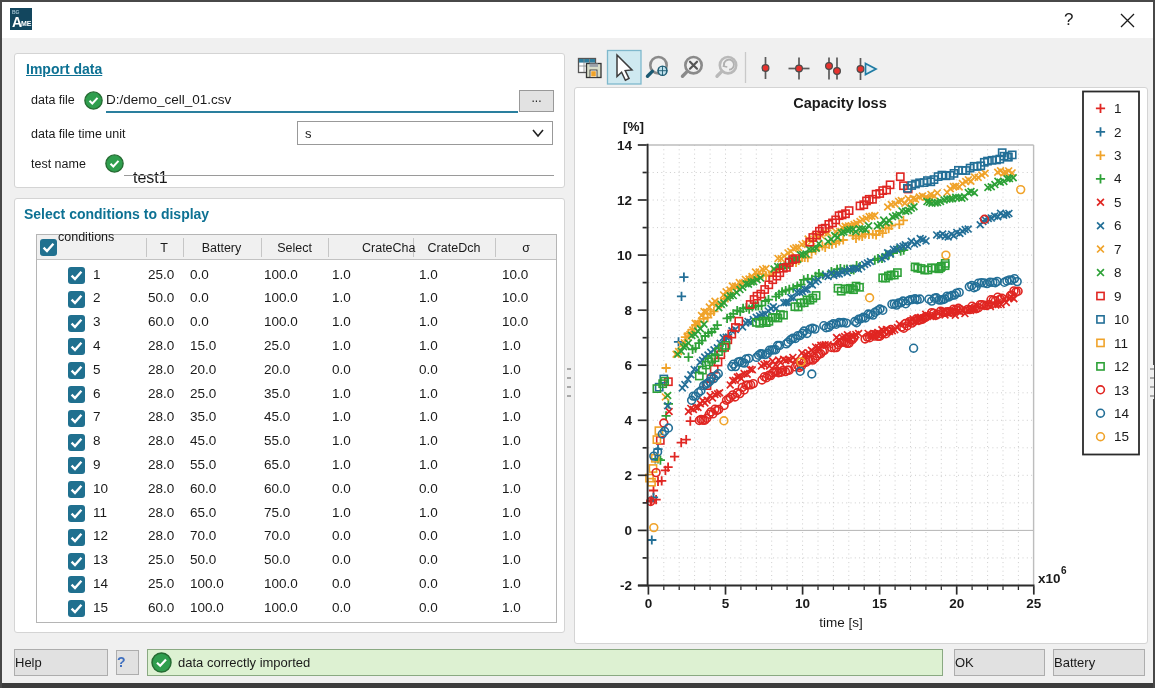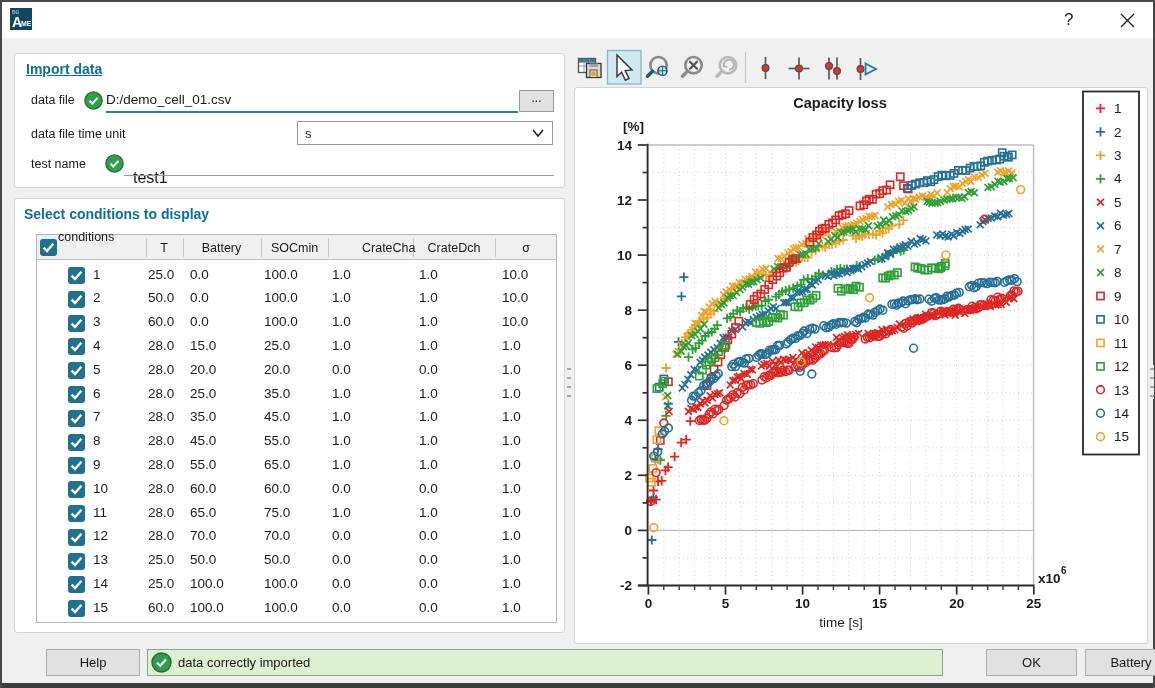--- a/index.html
+++ b/index.html
@@ -18,21 +18,21 @@
 .gtitle{position:absolute;font-size:14px;font-weight:bold;color:#0d7193;}
 .lbl{position:absolute;font-size:12.5px;color:#1a1a1a;}
 .dotbtn{position:absolute;left:517px;top:88px;width:35px;height:22px;background:#e2e2e2;border:1px solid #999;box-sizing:border-box;
   text-align:center;font-size:12px;line-height:14px;color:#222;}
 .combo{position:absolute;left:295px;top:119px;width:256px;height:24px;background:#fff;border:1px solid #999;box-sizing:border-box;}
 .combo .val{position:absolute;left:7px;top:4px;font-size:13px;color:#1a1a1a;}
 .uline1{position:absolute;left:104px;top:109px;width:412px;height:2px;background:#2a7f9e;}
 .uline2{position:absolute;left:122px;top:173px;width:430px;height:1px;background:#9a9a9a;}
 .cb{position:absolute;width:17px;height:17px;background:#20708f;border-radius:3px;}
 .btn{position:absolute;background:#e1e1e1;border:1px solid #adadad;box-sizing:border-box;
-  text-align:center;font-size:13px;color:#1a1a1a;margin-left:32px;}
+  font-size:13px;color:#1a1a1a;}
 .statbar{position:absolute;left:145px;top:647px;width:796px;height:27px;background:#ddf1d2;border:1px solid #8aa982;box-sizing:border-box;}
 .bottomstrip{position:absolute;left:0px;top:681px;width:1151px;height:7px;background:#3c3c3c;}
 </style>
 </head>
 <body>
 <div class="dlg">
   <div class="titlebar">
     <div class="appicon">
         <span class="BG">BG</span>
         <span class="A">A</span>
@@ -75,21 +75,21 @@
 <div style="position:absolute;left:35px;top:233px;width:519px;height:25px;background:#f0f0f0;border-bottom:1px solid #c2c2c2;box-sizing:border-box;"></div>
 <div style="position:absolute;left:143.5px;top:236px;width:1px;height:19px;background:#c6c6c6;"></div>
 <div style="position:absolute;left:180.5px;top:236px;width:1px;height:19px;background:#c6c6c6;"></div>
 <div style="position:absolute;left:259px;top:236px;width:1px;height:19px;background:#c6c6c6;"></div>
 <div style="position:absolute;left:326px;top:236px;width:1px;height:19px;background:#c6c6c6;"></div>
 <div style="position:absolute;left:411px;top:236px;width:1px;height:19px;background:#c6c6c6;"></div>
 <div style="position:absolute;left:493px;top:236px;width:1px;height:19px;background:#c6c6c6;"></div>
 <div class="lbl" style="left:56px;top:228px;width:90px;text-align:left;">conditions</div>
 <div class="lbl" style="left:117px;top:239px;width:90px;text-align:center;">T</div>
 <div class="lbl" style="left:174.5px;top:239px;width:90px;text-align:center;">Battery</div>
-<div class="lbl" style="left:247.5px;top:239px;width:90px;text-align:center;">SOCmin</div>
+<div class="lbl" style="left:247.5px;top:239px;width:90px;text-align:center;">Select</div>
 <div class="lbl" style="left:323.5px;top:239px;width:90px;text-align:right;">CrateCha</div>
 <div class="lbl" style="left:407px;top:239px;width:90px;text-align:center;">CrateDch</div>
 <div class="lbl" style="left:479px;top:239px;width:90px;text-align:center;">σ</div>
 <div class="cb" style="left:38px;top:237px;"><svg width="17" height="17" viewBox="0 0 17 17">
         <path d="M3.6 8.6 L7 12 L13.4 4.8" stroke="#fff" stroke-width="2.4" fill="none"></path>
       </svg></div>
 <div class="cb" style="left:66px;top:265.0px;"><svg width="17" height="17" viewBox="0 0 17 17">
         <path d="M3.6 8.6 L7 12 L13.4 4.8" stroke="#fff" stroke-width="2.4" fill="none"></path>
       </svg></div>
 <div class="lbl" style="left:91px;top:264.5px;font-size:13.5px;">1</div>

